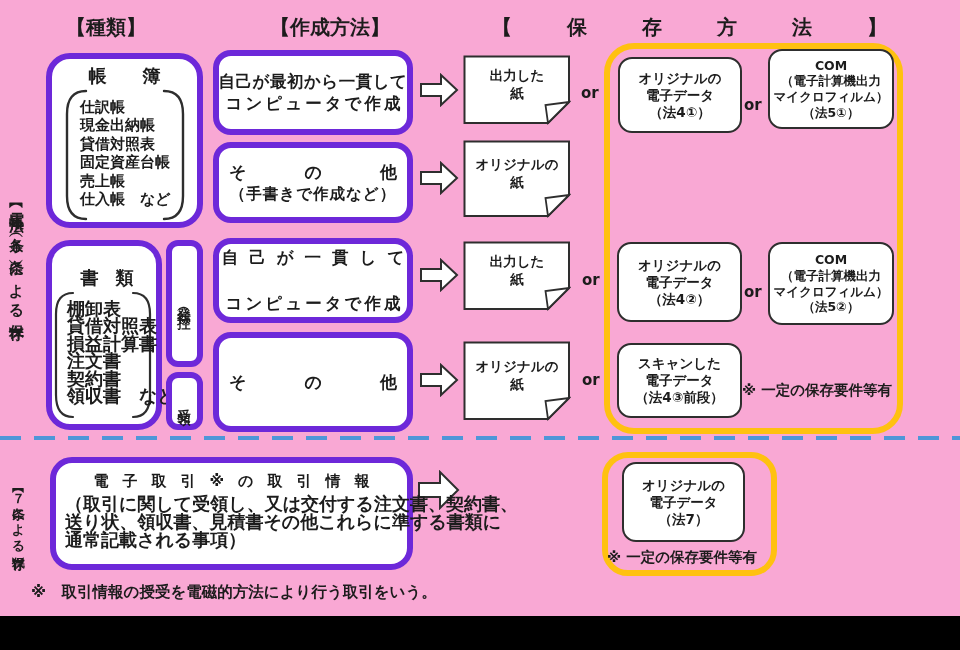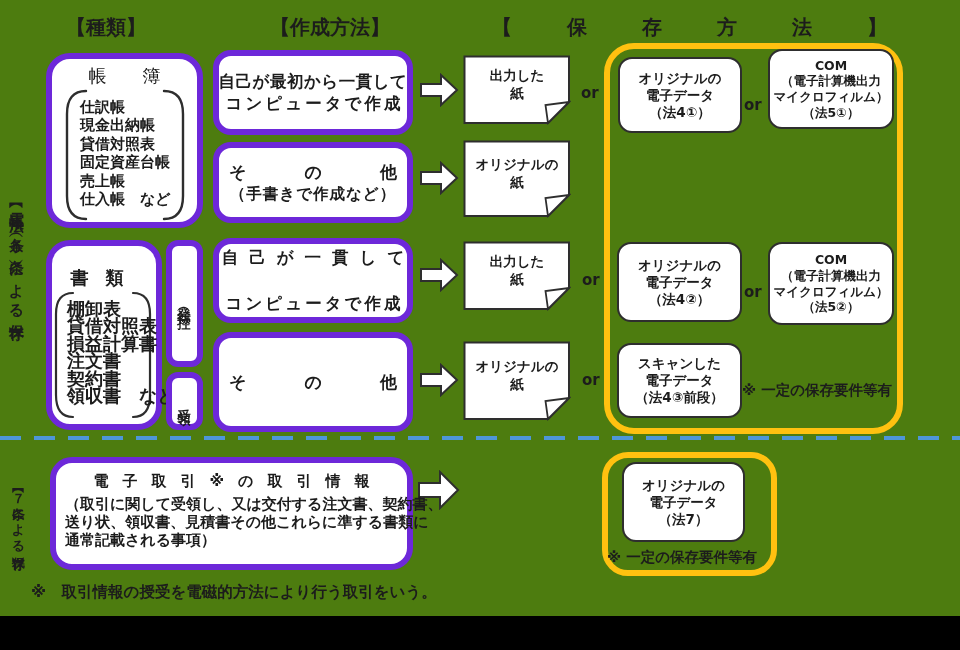--- a/index.html
+++ b/index.html
@@ -1,17 +1,17 @@
 <!DOCTYPE html>
 <html><head>
 <meta charset="utf-8">
 <style>
   html,body{margin:0;padding:0;background:#fff;}
   .canvas{
-    position:relative;width:960px;height:650px;background:#4d7c0f;overflow:hidden;
+    position:relative;width:960px;height:650px;background:#f9a8d4;overflow:hidden;
     font-family:"DejaVu Sans",sans-serif;color:#1c1c1c;
   }
   .abs{position:absolute;}
   .hdr{font-size:20px;font-weight:bold;white-space:nowrap;}
   .vtext{
     writing-mode:vertical-rl;text-orientation:mixed;font-weight:bold;
     white-space:nowrap;display:flex;align-items:center;justify-content:center;
   }
   .rbox{
     position:absolute;border:6px solid #6d28d9;border-radius:20px;background:#fff;box-sizing:border-box;
@@ -40,36 +40,36 @@
 <div class="canvas">
 
   <div class="abs hdr" style="left:66px;top:14px;">【種類】</div>
   <div class="abs hdr" style="left:270px;top:14px;">【作成方法】</div>
   <div class="abs hdr" style="left:492px;top:14px;letter-spacing:55px;">【保存方法】</div>
 
   <div class="abs vtext" style="left:4px;top:116px;height:285px;width:24px;font-size:15px;letter-spacing:2.5px;">【電帳法４条（５条）による保存】</div>
   <div class="abs vtext" style="left:6px;top:456px;height:120px;width:24px;font-size:13px;letter-spacing:1px;">【７条による保存】</div>
 
   <div class="rbox" style="left:46px;top:53px;width:157px;height:175px;border-radius:24px;"></div>
-  <div class="abs line" style="left:46px;top:64px;width:157px;font-size:18px;font-weight:normal;letter-spacing:36px;padding-left:36px;box-sizing:border-box;">帳簿</div>
+  <div class="abs line" style="left:46px;top:64px;width:157px;font-size:18px;font-weight:bold;letter-spacing:36px;padding-left:36px;box-sizing:border-box;">帳簿</div>
   <svg class="abs" style="left:62px;top:88px;" width="126" height="134" viewBox="0 0 126 134">
     <path d="M24 3 Q5 3 5 26 L5 108 Q5 131 24 131" fill="none" stroke="#2e2e2e" stroke-width="2.4" stroke-linecap="round"></path>
     <path d="M102 3 Q121 3 121 26 L121 108 Q121 131 102 131" fill="none" stroke="#2e2e2e" stroke-width="2.4" stroke-linecap="round"></path>
   </svg>
   <div class="abs list" style="left:80px;top:98px;font-size:15px;line-height:18.4px;font-weight:600;">
     <div>仕訳帳</div>
     <div>現金出納帳</div>
     <div>貸借対照表</div>
     <div>固定資産台帳</div>
     <div>売上帳</div>
     <div>仕入帳　など</div>
   </div>
 
   <div class="rbox" style="left:46px;top:240px;width:116px;height:190px;border-radius:24px;"></div>
-  <div class="abs line" style="left:46px;top:266px;width:96px;font-size:18px;font-weight:bold;letter-spacing:17px;padding-left:23px;box-sizing:border-box;">書類</div>
+  <div class="abs line" style="left:56px;top:266px;width:96px;font-size:18px;font-weight:bold;letter-spacing:17px;padding-left:23px;box-sizing:border-box;">書類</div>
   <svg class="abs" style="left:52px;top:290px;" width="102" height="130" viewBox="0 0 102 130">
     <path d="M21 3 Q4 3 4 24 L4 105 Q4 127 21 127" fill="none" stroke="#2e2e2e" stroke-width="2.2" stroke-linecap="round"></path>
     <path d="M81 3 Q98 3 98 24 L98 105 Q98 127 81 127" fill="none" stroke="#2e2e2e" stroke-width="2.2" stroke-linecap="round"></path>
   </svg>
   <div class="abs list" style="left:67px;top:300px;font-size:18px;line-height:17.4px;font-weight:600;">
     <div>棚卸表</div>
     <div>貸借対照表</div>
     <div>損益計算書</div>
     <div>注文書</div>
     <div>契約書</div>
@@ -194,21 +194,21 @@
     <div class="line">（法7）</div>
   </div>
 
   <div class="abs note" style="left:742px;top:381px;font-size:14.5px;">※ 一定の保存要件等有</div>
   <div class="abs note" style="left:607px;top:548px;font-size:14.5px;">※ 一定の保存要件等有</div>
 
   <div class="divider"></div>
 
   <div class="rbox" style="left:50px;top:457px;width:363px;height:113px;border-radius:22px;">
     <div class="line" style="margin-top:9px;font-size:15px;font-weight:bold;letter-spacing:14px;padding-left:14px;">電子取引※の取引情報</div>
-    <div style="margin:4px 12px 0 9px;font-size:15px;line-height:18px;font-weight:600;">
+    <div style="margin:4px 12px 0 9px;font-size:18px;line-height:18px;font-weight:600;">
       <div class="line" style="text-align:left;">（取引に関して受領し、又は交付する注文書、契約書、</div>
       <div class="line" style="text-align:center;">送り状、領収書、見積書その他これらに準する書類に</div>
       <div class="line" style="text-align:left;">通常記載される事項）</div>
     </div>
   </div>
 
   <div class="abs note" style="left:31px;top:582px;font-size:15.5px;">※　取引情報の授受を電磁的方法により行う取引をいう。</div>
 
   <div class="blackbar"></div>
 

